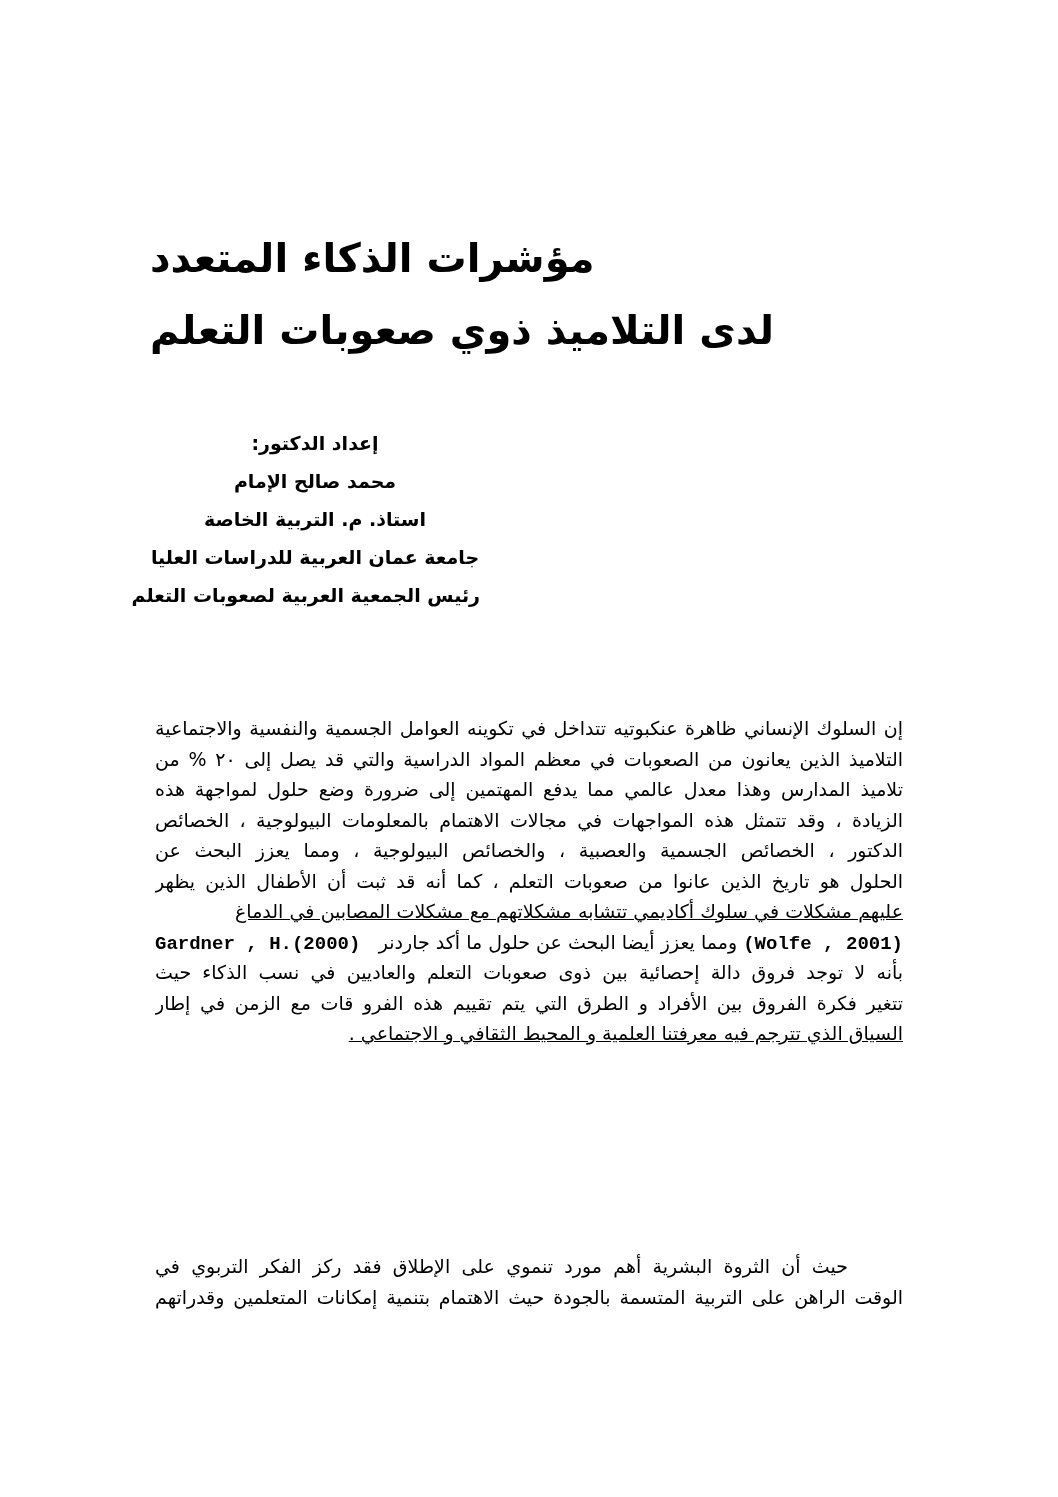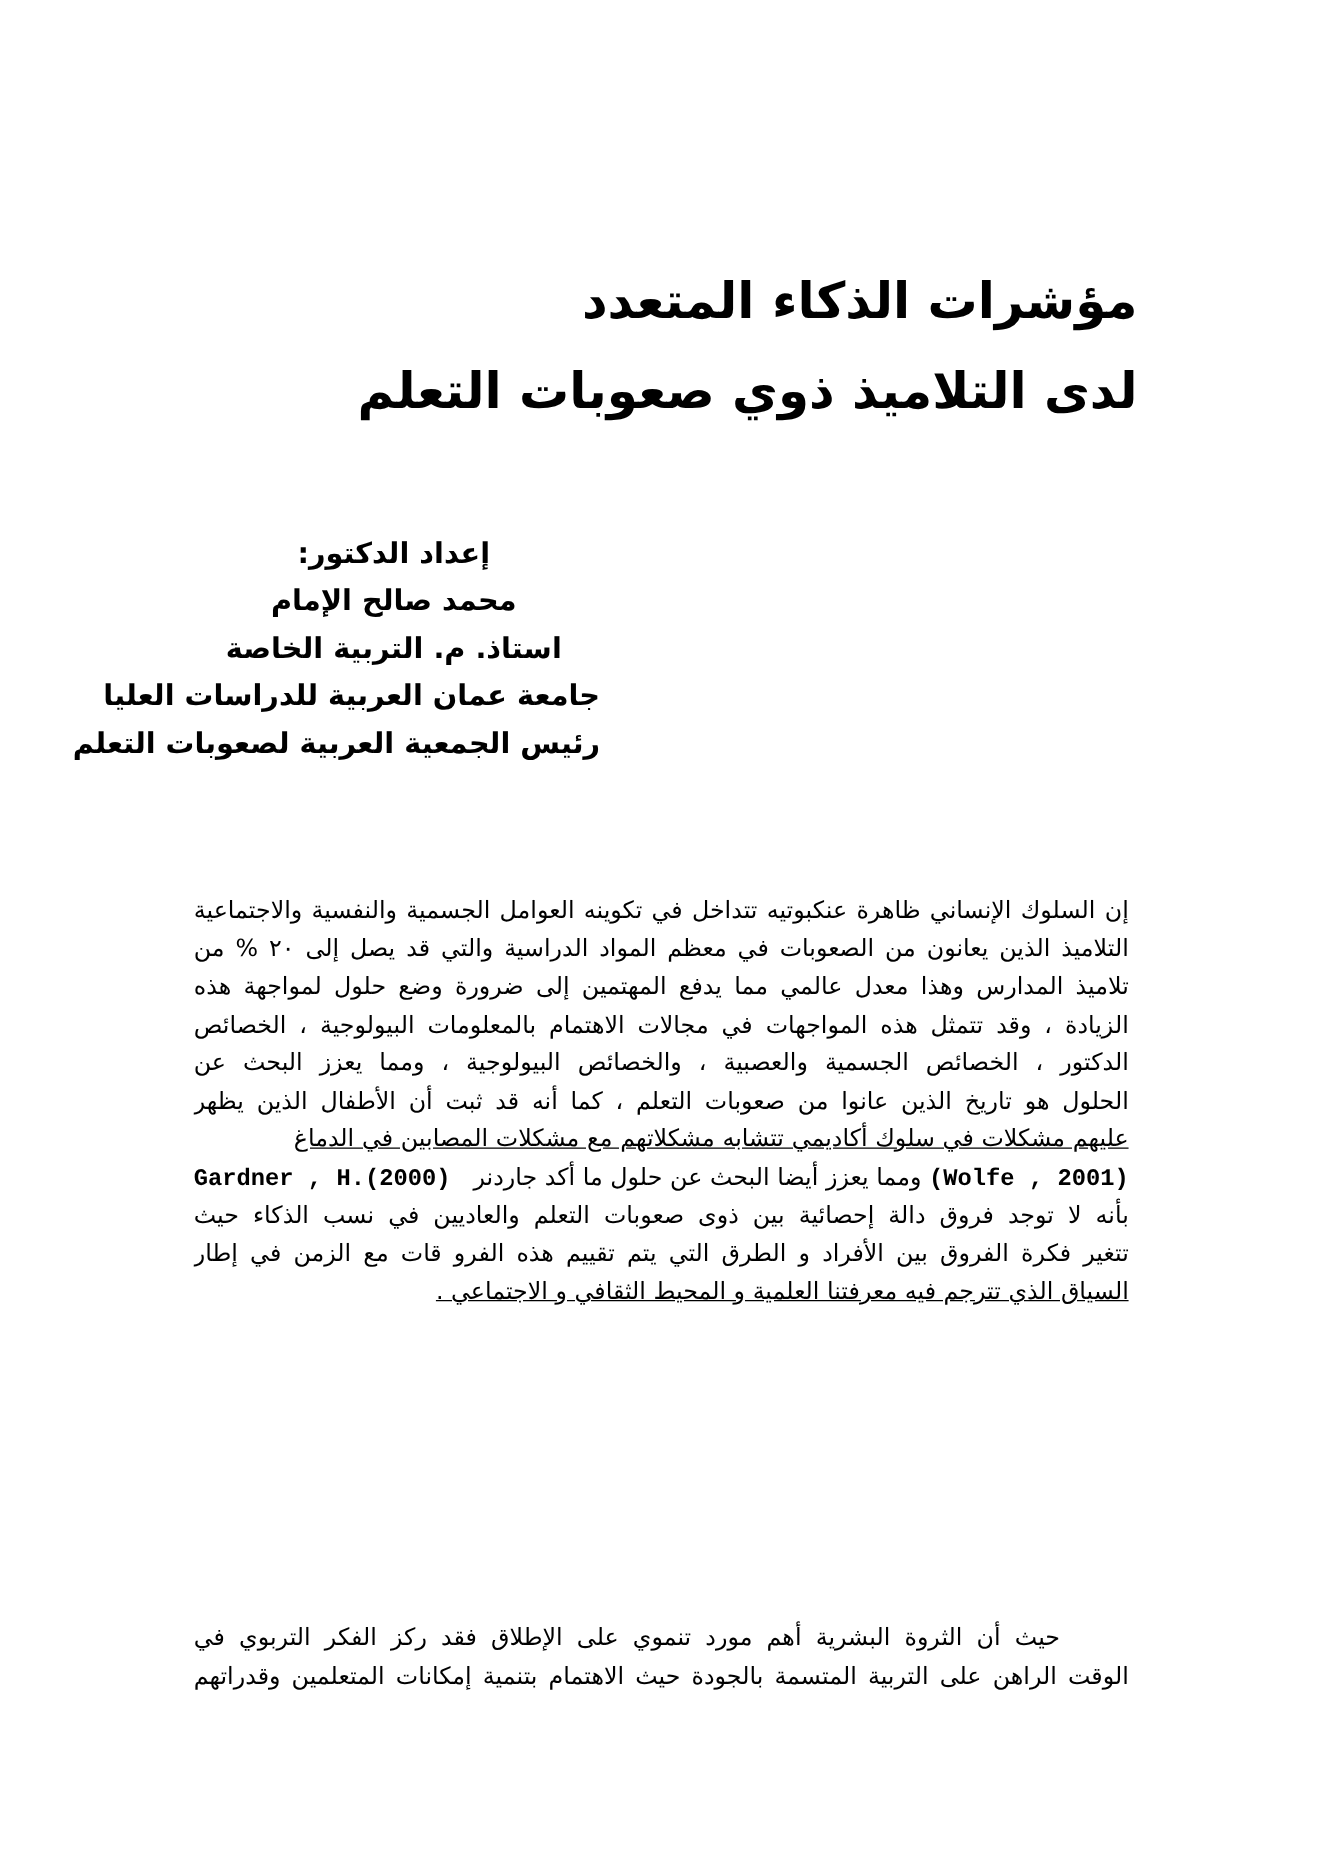--- a/index.html
+++ b/index.html
@@ -17,42 +17,42 @@
   }
   .page {
     position: absolute;
     left: 0; top: 0;
     width: 1058px;
     height: 1497px;
     background: #ffffff;
   }
   .title-block {
     position: absolute;
-    top: 205px;
+    top: 222px;
     left: 150px;
     width: 760px;
-    text-align: right;
+    text-align: left;
   }
   .title-line {
     font-weight: bold;
     font-size: 40px;
     line-height: 72px;
     margin: 0;
     white-space: nowrap;
   }
   .author-block {
     position: absolute;
     top: 424px;
     left: 150px;
     width: 330px;
     text-align: center;
   }
   .author-line {
     font-weight: bold;
-    font-size: 23px;
+    font-size: 19px;
     line-height: 38px;
     margin: 0;
     white-space: nowrap;
   }
   .body-text {
     position: absolute;
     left: 155px;
     width: 748px;
     font-size: 19px;
     line-height: 30.5px;
@@ -62,21 +62,21 @@
   .para-2 { top: 1251px; }
   .line {
     display: block;
     white-space: nowrap;
     text-align-last: justify;
     text-align: justify;
     height: 30.5px;
     overflow: hidden;
   }
   .line.last { text-align-last: right; text-decoration: underline; }
-  .line.indent { padding-right: 55px; margin-top: 44px; }
+  .line.indent { padding-right: 55px; }
   .latin {
     font-family: Liberation Mono, monospace;
     font-weight: bold;
     unicode-bidi: isolate;
     direction: ltr;
   }
 </style>
 </head>
 <body>
 

